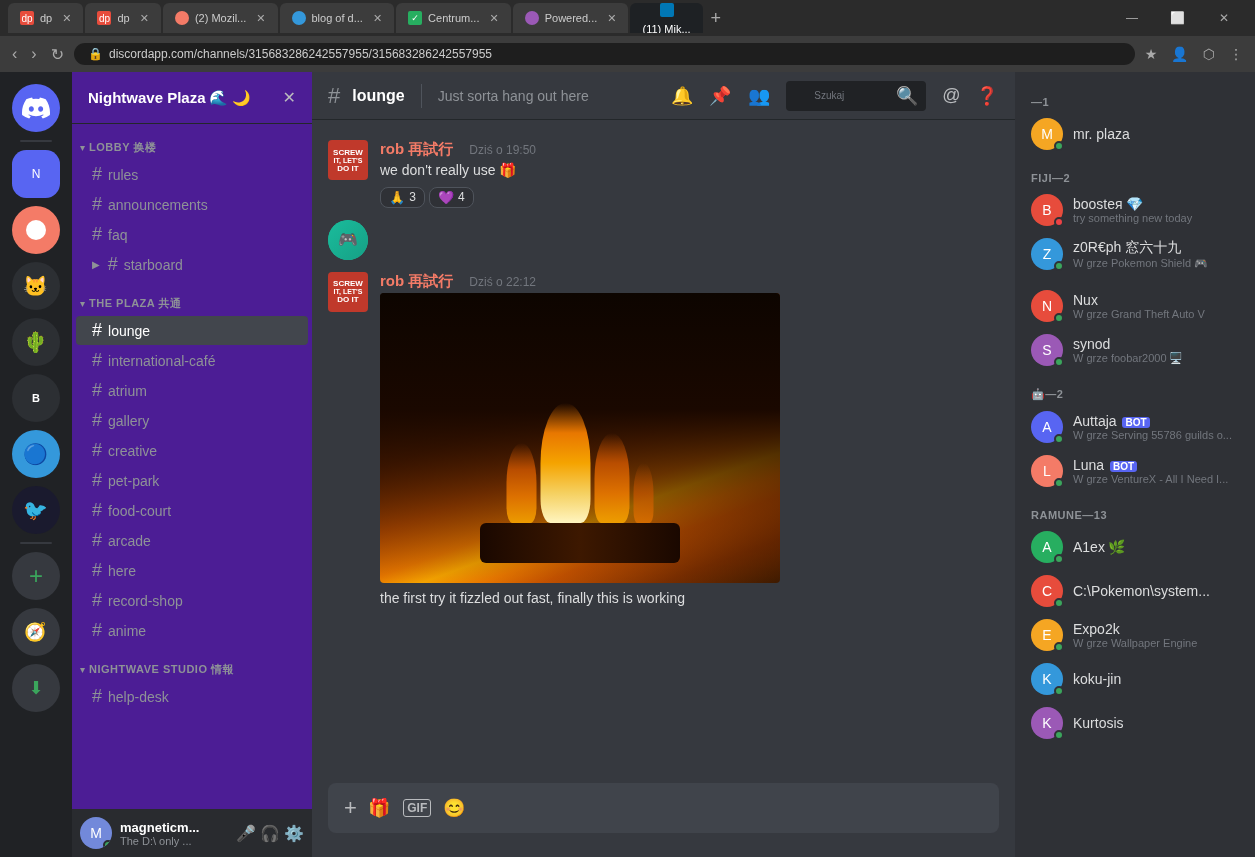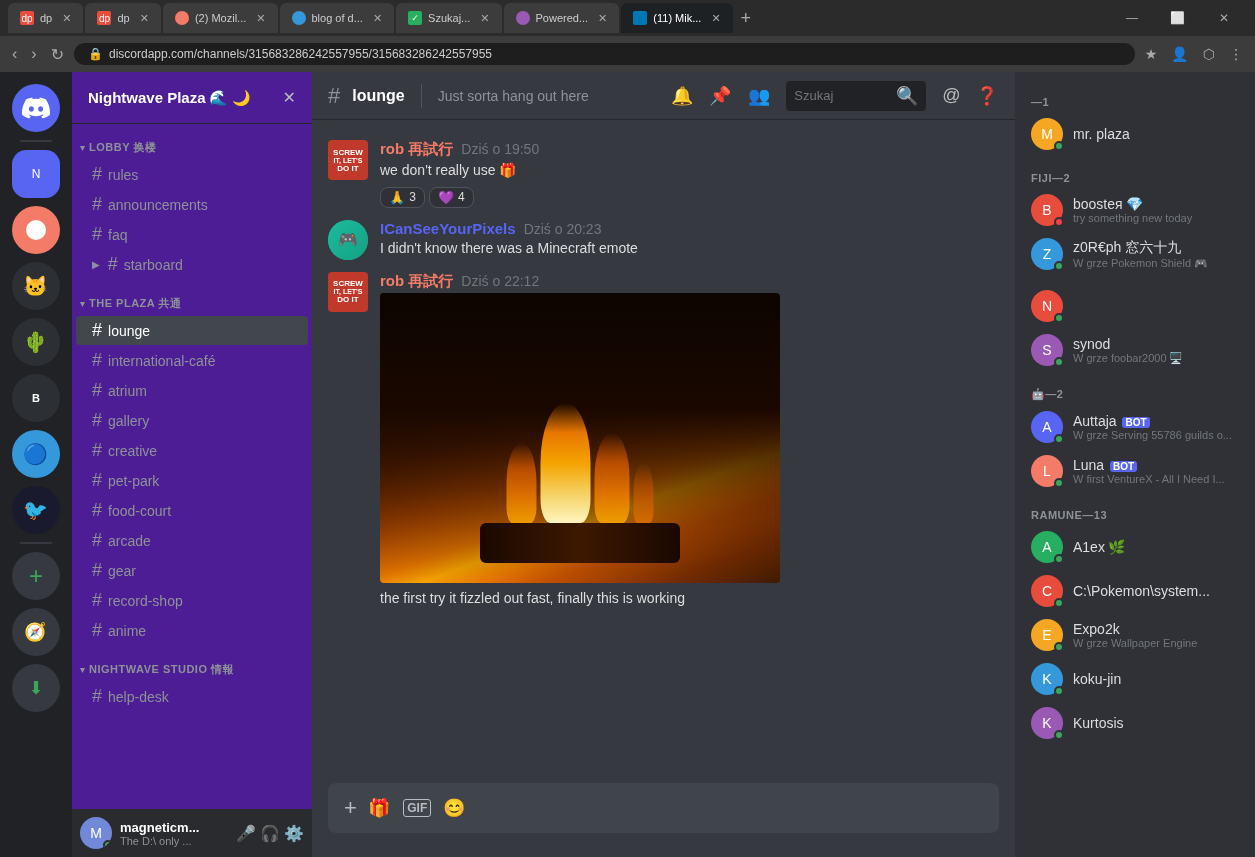--- a/index.html
+++ b/index.html
@@ -2,21 +2,21 @@
 <html><head>
   <meta charset="utf-8">
   <style>
     * { margin: 0; padding: 0; box-sizing: border-box; }
     body { font-family: 'Segoe UI', Arial, sans-serif; background: #1e2124; color: #dcddde; width: 1255px; height: 857px; overflow: hidden; display: flex; flex-direction: column; }
 
     
     .browser-chrome { background: #d946ef; flex-shrink: 0; }
     .tab-bar { display: flex; align-items: center; height: 36px; background: #2b2b2b; padding: 0 8px; gap: 2px; }
     .browser-tab { display: flex; align-items: center; background: #3c3c3c; border-radius: 6px 6px 0 0; padding: 0 12px; height: 30px; font-size: 12px; color: #ccc; gap: 6px; max-width: 160px; overflow: hidden; white-space: nowrap; }
-    .browser-tab.active { background: #1e2124; color: #fff; }
+    .browser-tab.active { background: #1e2124; color: #fff; flex-direction: column; }
     .browser-tab .tab-favicon { width: 14px; height: 14px; background: #5865f2; border-radius: 50%; flex-shrink: 0; }
     .browser-tab .tab-close { margin-left: 4px; color: #aaa; cursor: pointer; font-size: 11px; flex-shrink: 0; }
     .tab-new { color: #aaa; font-size: 18px; padding: 0 6px; cursor: pointer; }
     .browser-controls { background: #3c3c3c; height: 36px; display: flex; align-items: center; padding: 0 8px; gap: 6px; }
     .nav-btn { color: #aaa; font-size: 16px; cursor: pointer; padding: 4px; }
     .address-bar { flex: 1; background: #1e1e1e; border-radius: 20px; padding: 4px 14px; font-size: 12px; color: #ccc; display: flex; align-items: center; gap: 6px; }
     .address-text { color: #ccc; font-size: 12px; }
     .browser-actions { display: flex; gap: 6px; align-items: center; }
     .browser-action-btn { color: #aaa; font-size: 14px; cursor: pointer; padding: 4px; }
     .win-controls { display: flex; gap: 0; }
@@ -57,33 +57,33 @@
 
     
     .main-content { flex: 1; display: flex; flex-direction: column; background: #36393f; overflow: hidden; }
     .channel-header { height: 48px; border-bottom: 1px solid #23272a; display: flex; align-items: center; padding: 0 16px; gap: 12px; flex-shrink: 0; }
     .channel-header-hash { color: #8e9297; font-size: 22px; font-weight: 300; }
     .channel-header-name { font-weight: 700; font-size: 16px; color: #fff; }
     .channel-header-divider { width: 1px; height: 24px; background: #4f545c; margin: 0 4px; }
     .channel-header-topic { font-size: 14px; color: #8e9297; overflow: hidden; white-space: nowrap; text-overflow: ellipsis; flex: 1; }
     .channel-header-actions { display: flex; gap: 16px; align-items: center; color: #b9bbbe; font-size: 18px; margin-left: auto; }
     .search-box { background: #202225; border-radius: 4px; padding: 4px 8px; display: flex; align-items: center; gap: 6px; width: 140px; }
-    .search-box input { background: transparent; border: none; color: #84cc16; font-size: 13px; width: 100%; outline: none; }
+    .search-box input { background: transparent; border: none; color: #84cc16; font-size: 10px; width: 100%; outline: none; margin-left: 20px; }
     .search-box input::placeholder { color: #72767d; }
 
     
     .messages-area { flex: 1; overflow-y: auto; padding: 16px 0; }
     .message-group { padding: 4px 16px; display: flex; gap: 12px; margin-bottom: 4px; }
     .avatar { width: 40px; height: 40px; border-radius: 50%; flex-shrink: 0; display: flex; align-items: center; justify-content: center; font-size: 18px; color: #fff; overflow: hidden; }
     .message-content { flex: 1; min-width: 0; }
     .message-header { display: flex; align-items: baseline; gap: 8px; margin-bottom: 2px; }
     .message-author { font-weight: 600; font-size: 15px; color: #fff; }
     .message-author.pink { color: #f47b67; }
     .message-author.blue { color: #5865f2; }
-    .message-time { font-size: 14px; color: #72767d; }
+    .message-time { font-size: 12px; color: #72767d; margin-left: 8px; }
     .message-text { font-size: 14px; color: #dcddde; line-height: 1.4; }
     .reaction-area { display: flex; gap: 4px; margin-top: 6px; }
     .reaction { background: #2f3136; border: 1px solid #4f545c; border-radius: 8px; padding: 2px 8px; font-size: 13px; display: flex; align-items: center; gap: 4px; cursor: pointer; }
     .reaction-count { font-size: 12px; color: #dcddde; }
     
     .fireplace-img { width: 400px; height: 290px; background: linear-gradient(160deg, #1a0a00 0%, #3d1a00 20%, #7a2e00 40%, #c45200 55%, #e87700 65%, #f5a300 70%, #e87700 75%, #c45200 80%, #7a2e00 90%, #3d1a00 100%); position: relative; border-radius: 4px; overflow: hidden; display: flex; align-items: flex-end; justify-content: center; }
     .flame { position: absolute; bottom: 60px; left: 50%; transform: translateX(-50%); }
     @keyframes flicker { 0% { transform: scaleX(1) scaleY(1); } 100% { transform: scaleX(0.9) scaleY(1.05); } }
     .wood { position: absolute; bottom: 20px; left: 50%; transform: translateX(-50%); width: 200px; height: 40px; background: linear-gradient(90deg, #1a0800, #3d1800, #1a0800); border-radius: 6px; }
     .dark-bg { position: absolute; top: 0; left: 0; width: 100%; height: 100%; background: linear-gradient(180deg, #0d0500 0%, #1a0800 40%, rgba(26,8,0,0) 100%); }
@@ -139,21 +139,21 @@
         <span style="font-size:11px;">(2) Mozil...</span>
         <span class="tab-close">✕</span>
       </div>
       <div class="browser-tab">
         <div class="tab-favicon" style="background:#3498db;border-radius:50%;width:14px;height:14px;"></div>
         <span style="font-size:11px;">blog of d...</span>
         <span class="tab-close">✕</span>
       </div>
       <div class="browser-tab">
         <div class="tab-favicon" style="background:#27ae60;border-radius:2px;width:14px;height:14px;display:flex;align-items:center;justify-content:center;font-size:9px;color:#fff;">✓</div>
-        <span style="font-size:11px;">Szukaj...</span>
+        <span style="font-size:11px;">Centrum...</span>
         <span class="tab-close">✕</span>
       </div>
       <div class="browser-tab">
         <div class="tab-favicon" style="background:#9b59b6;border-radius:50%;width:14px;height:14px;"></div>
         <span style="font-size:11px;">Powered...</span>
         <span class="tab-close">✕</span>
       </div>
       <div class="browser-tab active">
         <div class="tab-favicon" style="background:#0077b5;border-radius:2px;width:14px;height:14px;"></div>
         <span style="font-size:11px;">(11) Mik...</span>
@@ -275,21 +275,21 @@
       <div class="channel-item">
         <span class="channel-hash">#</span>
         <span class="channel-name">food-court</span>
       </div>
       <div class="channel-item">
         <span class="channel-hash">#</span>
         <span class="channel-name">arcade</span>
       </div>
       <div class="channel-item">
         <span class="channel-hash">#</span>
-        <span class="channel-name">gear</span>
+        <span class="channel-name">here</span>
       </div>
       <div class="channel-item">
         <span class="channel-hash">#</span>
         <span class="channel-name">record-shop</span>
       </div>
       <div class="channel-item">
         <span class="channel-hash">#</span>
         <span class="channel-name">anime</span>
       </div>
 
@@ -368,27 +368,20 @@
           </div>
         </div>
       </div>
 
       <div class="message-group">
         <div class="avatar" style="background:#1abc9c;overflow:hidden;">
           <div style="width:40px;height:40px;background:linear-gradient(135deg,#1abc9c,#16a085);display:flex;align-items:center;justify-content:center;border-radius:50%;">
             <span style="font-size:16px;color:#fff;">🎮</span>
           </div>
         </div>
-        <div class="message-content">
-          <div class="message-header">
-            <span class="message-author blue">ICanSeeYourPixels</span>
-            <span class="message-time">Dziś o 20:23</span>
-          </div>
-          <div class="message-text">I didn't know there was a Minecraft emote</div>
-        </div>
       </div>
 
       <div class="message-group">
         <div class="avatar" style="background:#c0392b;font-size:12px;font-weight:700;color:#fff;display:flex;align-items:center;justify-content:center;flex-direction:column;border-radius:4px;">
           <span style="font-size:8px;font-weight:900;color:#fff;">SCREW</span>
           <span style="font-size:7px;color:#fff;">IT, LET'S</span>
           <span style="font-size:8px;font-weight:900;color:#fff;">DO IT</span>
         </div>
         <div class="message-content">
           <div class="message-header">
@@ -463,20 +456,24 @@
         </div>
       </div>
     </div>
 
     <div class="member-category">
       <div class="member-item">
         <div class="member-avatar" style="background:#e74c3c;">
           <span>N</span>
           <div class="member-status-dot status-online"></div>
         </div>
+        <div class="member-info">
+          <div class="member-name online">Nux</div>
+          <div class="member-subtext">W grze Grand Theft Auto V</div>
+        </div>
       </div>
       <div class="member-item">
         <div class="member-avatar" style="background:#9b59b6;">
           <span>S</span>
           <div class="member-status-dot status-online"></div>
         </div>
         <div class="member-info">
           <div class="member-name online">synod</div>
           <div class="member-subtext">W grze foobar2000 🖥️</div>
         </div>
@@ -495,21 +492,21 @@
           <div class="member-subtext">W grze Serving 55786 guilds o...</div>
         </div>
       </div>
       <div class="member-item">
         <div class="member-avatar" style="background:#f47b67;">
           <span>L</span>
           <div class="member-status-dot status-online"></div>
         </div>
         <div class="member-info">
           <div class="member-name online">Luna <span class="member-badge bot">BOT</span></div>
-          <div class="member-subtext">W first VentureX - All I Need I...</div>
+          <div class="member-subtext">W grze VentureX - All I Need I...</div>
         </div>
       </div>
     </div>
 
     <div class="member-category">
       <div class="member-category-name">RAMUNE—13</div>
       <div class="member-item">
         <div class="member-avatar" style="background:#27ae60;">
           <span>A</span>
           <div class="member-status-dot status-online"></div>

